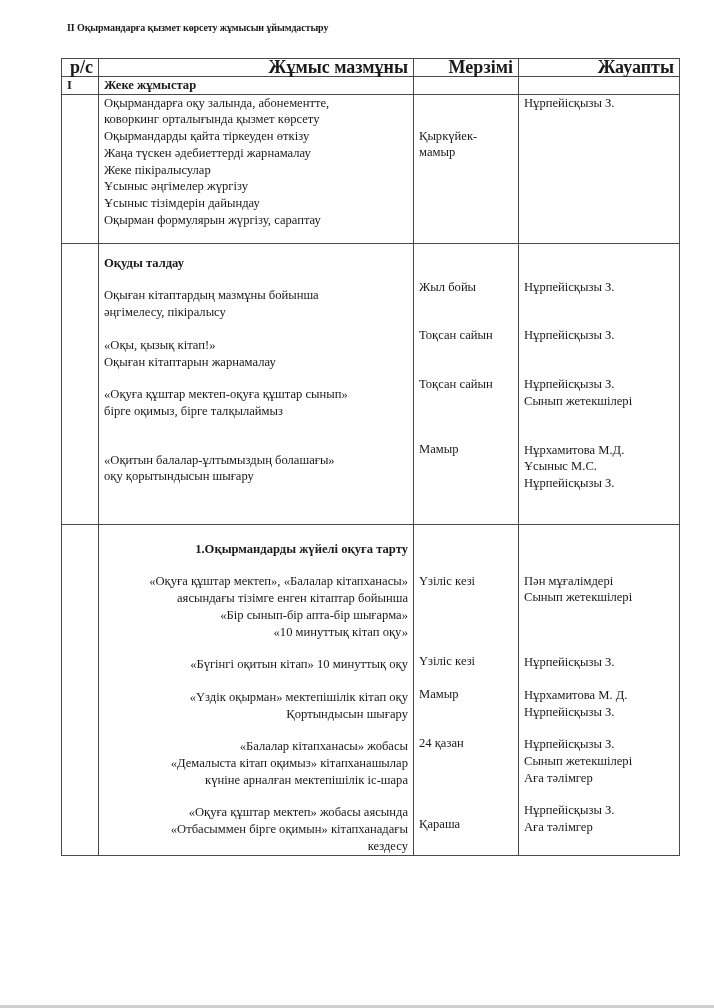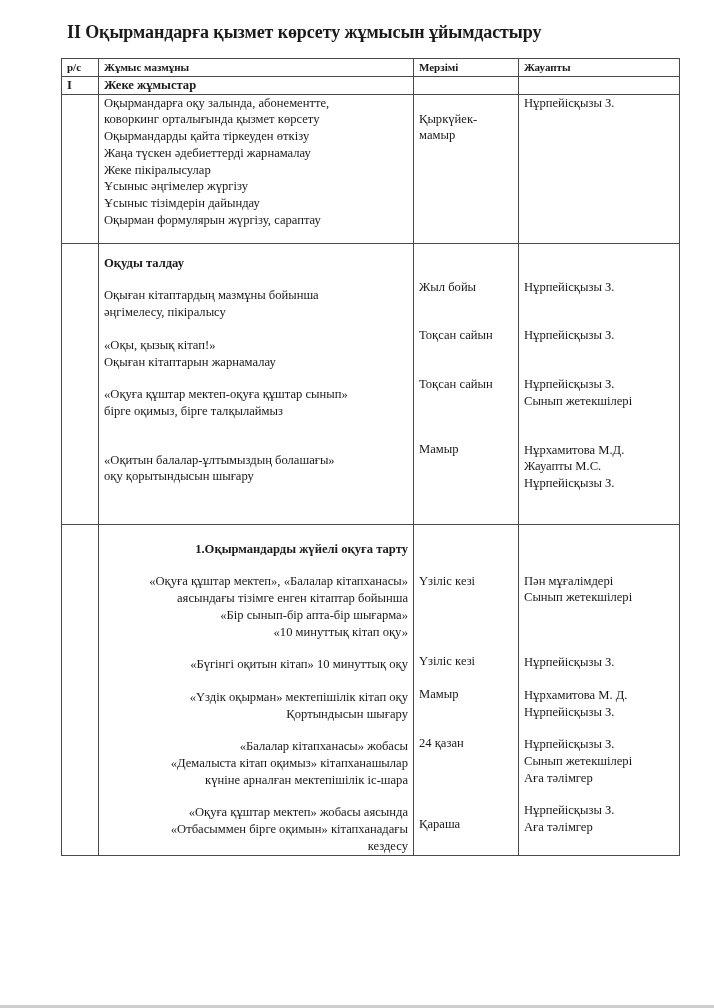--- a/index.html
+++ b/index.html
@@ -4,37 +4,37 @@
 <style>
   html, body { margin:0; padding:0; }
   body {
     width:714px; height:1008px; position:relative; overflow:hidden;
     background:#ffffff;
     font-family:"Liberation Serif", "DejaVu Serif", serif;
     color:#1a1a1a;
   }
   .title {
     position:absolute; left:67px; top:22px;
-    font-size:18px; font-weight:bold; letter-spacing:-0.1px;
+    font-size:10px; font-weight:bold; letter-spacing:-0.1px;
   }
   table.plan {
     position:absolute; left:61px; top:58px;
     width:618px;
     border-collapse:collapse;
     table-layout:fixed;
     font-size:12.6px;
     line-height:16.7px;
   }
   table.plan td, table.plan th {
     border:1px solid #4a4a4a;
     vertical-align:top;
     padding:0 5px;
     text-align:left;
   }
-  table.plan th { font-weight:bold; font-size:11px; line-height:17px; }
+  table.plan th { font-weight:bold; font-size:18px; line-height:17px;text-align:right; }
   col.c1 { width:37px; }
   col.c2 { width:315px; }
   col.c3 { width:105px; }
   col.c4 { width:161px; }
   .b { font-weight:bold; }
   .line { display:block; white-space:nowrap; }
   .gap { display:block; height:16px; }
   .bottom-bar {
     position:absolute; left:0; right:0; bottom:0; height:3px; background:#cfcfcf;
   }
@@ -71,21 +71,21 @@
     <td>
       <span class="line">Оқырмандарға оқу залында, абонементте,</span>
       <span class="line">коворкинг орталығында қызмет көрсету</span>
       <span class="line">Оқырмандарды қайта тіркеуден өткізу</span>
       <span class="line">Жаңа түскен әдебиеттерді жарнамалау</span>
       <span class="line">Жеке пікіралысулар</span>
       <span class="line">Ұсыныс әңгімелер жүргізу</span>
       <span class="line">Ұсыныс тізімдерін дайындау</span>
       <span class="line">Оқырман формулярын жүргізу, сараптау</span>
     </td>
-    <td style="padding-top:16px;">
+    <td style="padding-top:33px;">
       <span class="line">Қыркүйек-</span>
       <span class="line">мамыр</span>
     </td>
     <td>
       <span class="line">Нұрпейісқызы З.</span>
     </td>
   </tr>
 
   <tr style="height:281px;">
     <td></td>
@@ -127,21 +127,21 @@
       <span class="gap"></span>
           <span class="gap"></span>
       <span class="line">Нұрпейісқызы З.</span>
       <span class="gap"></span>
           <span class="gap"></span>
       <span class="line">Нұрпейісқызы З.</span>
       <span class="line">Сынып жетекшілері</span>
       <span class="gap"></span>
           <span class="gap"></span>
       <span class="line">Нұрхамитова М.Д.</span>
-      <span class="line">Жауапты М.С.</span>
+      <span class="line">Ұсыныс М.С.</span>
       <span class="line">Нұрпейісқызы З.</span>
     </td>
   </tr>
 
 
 
   <tr style="height:331px;">
     <td></td>
     <td style="padding-top:16px;text-align:right;">
       <span class="line b">1.Оқырмандарды жүйелі оқуға тарту</span>

